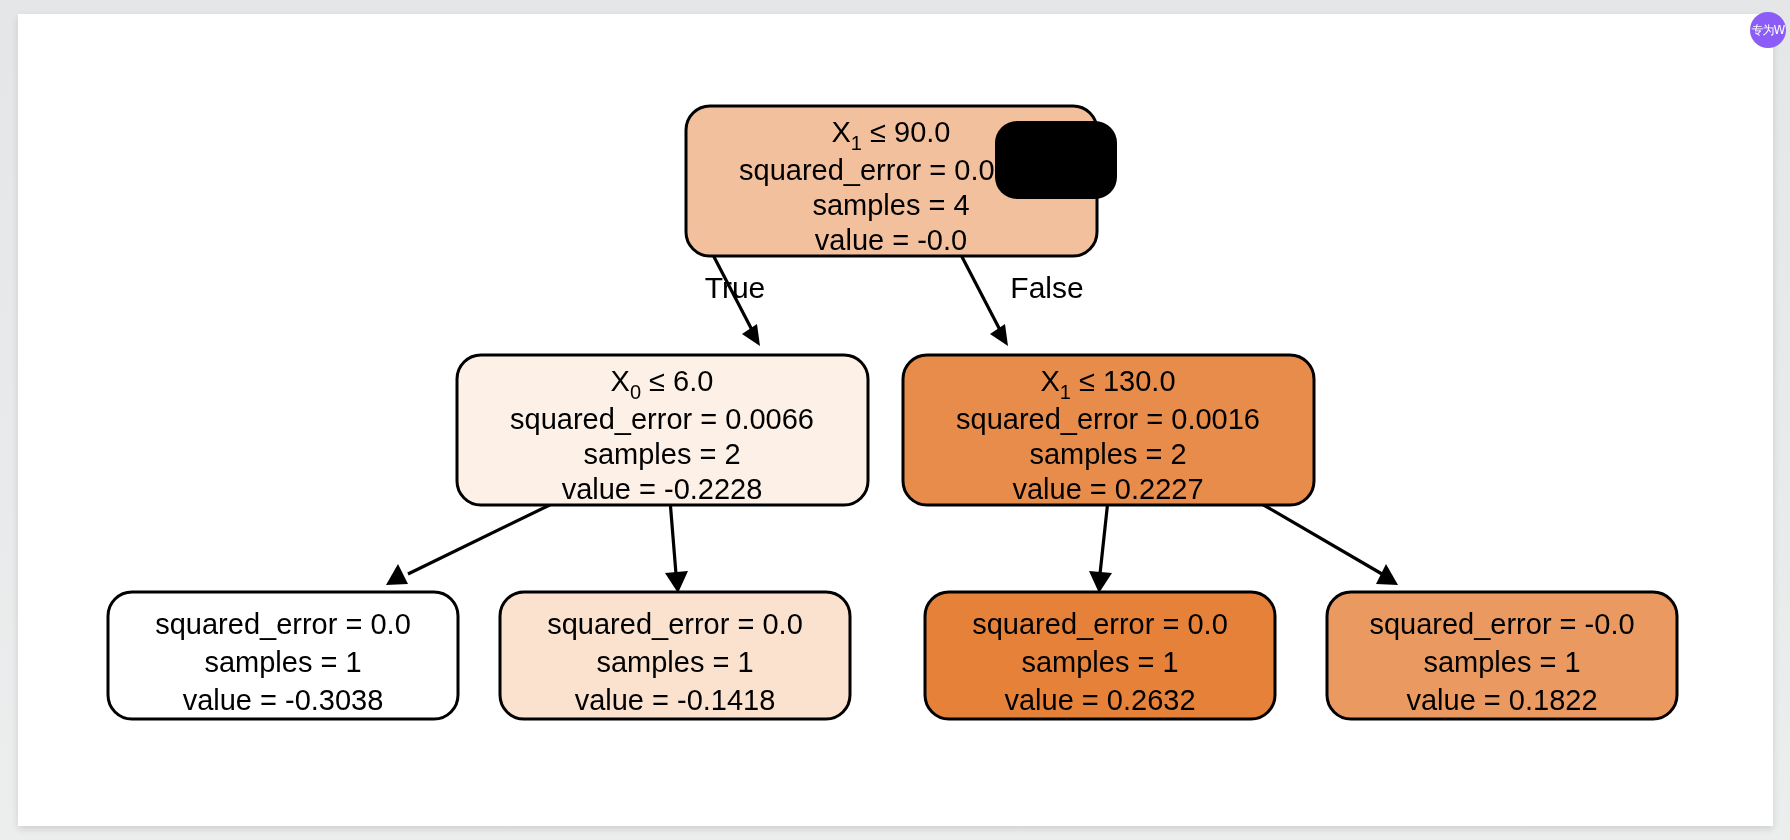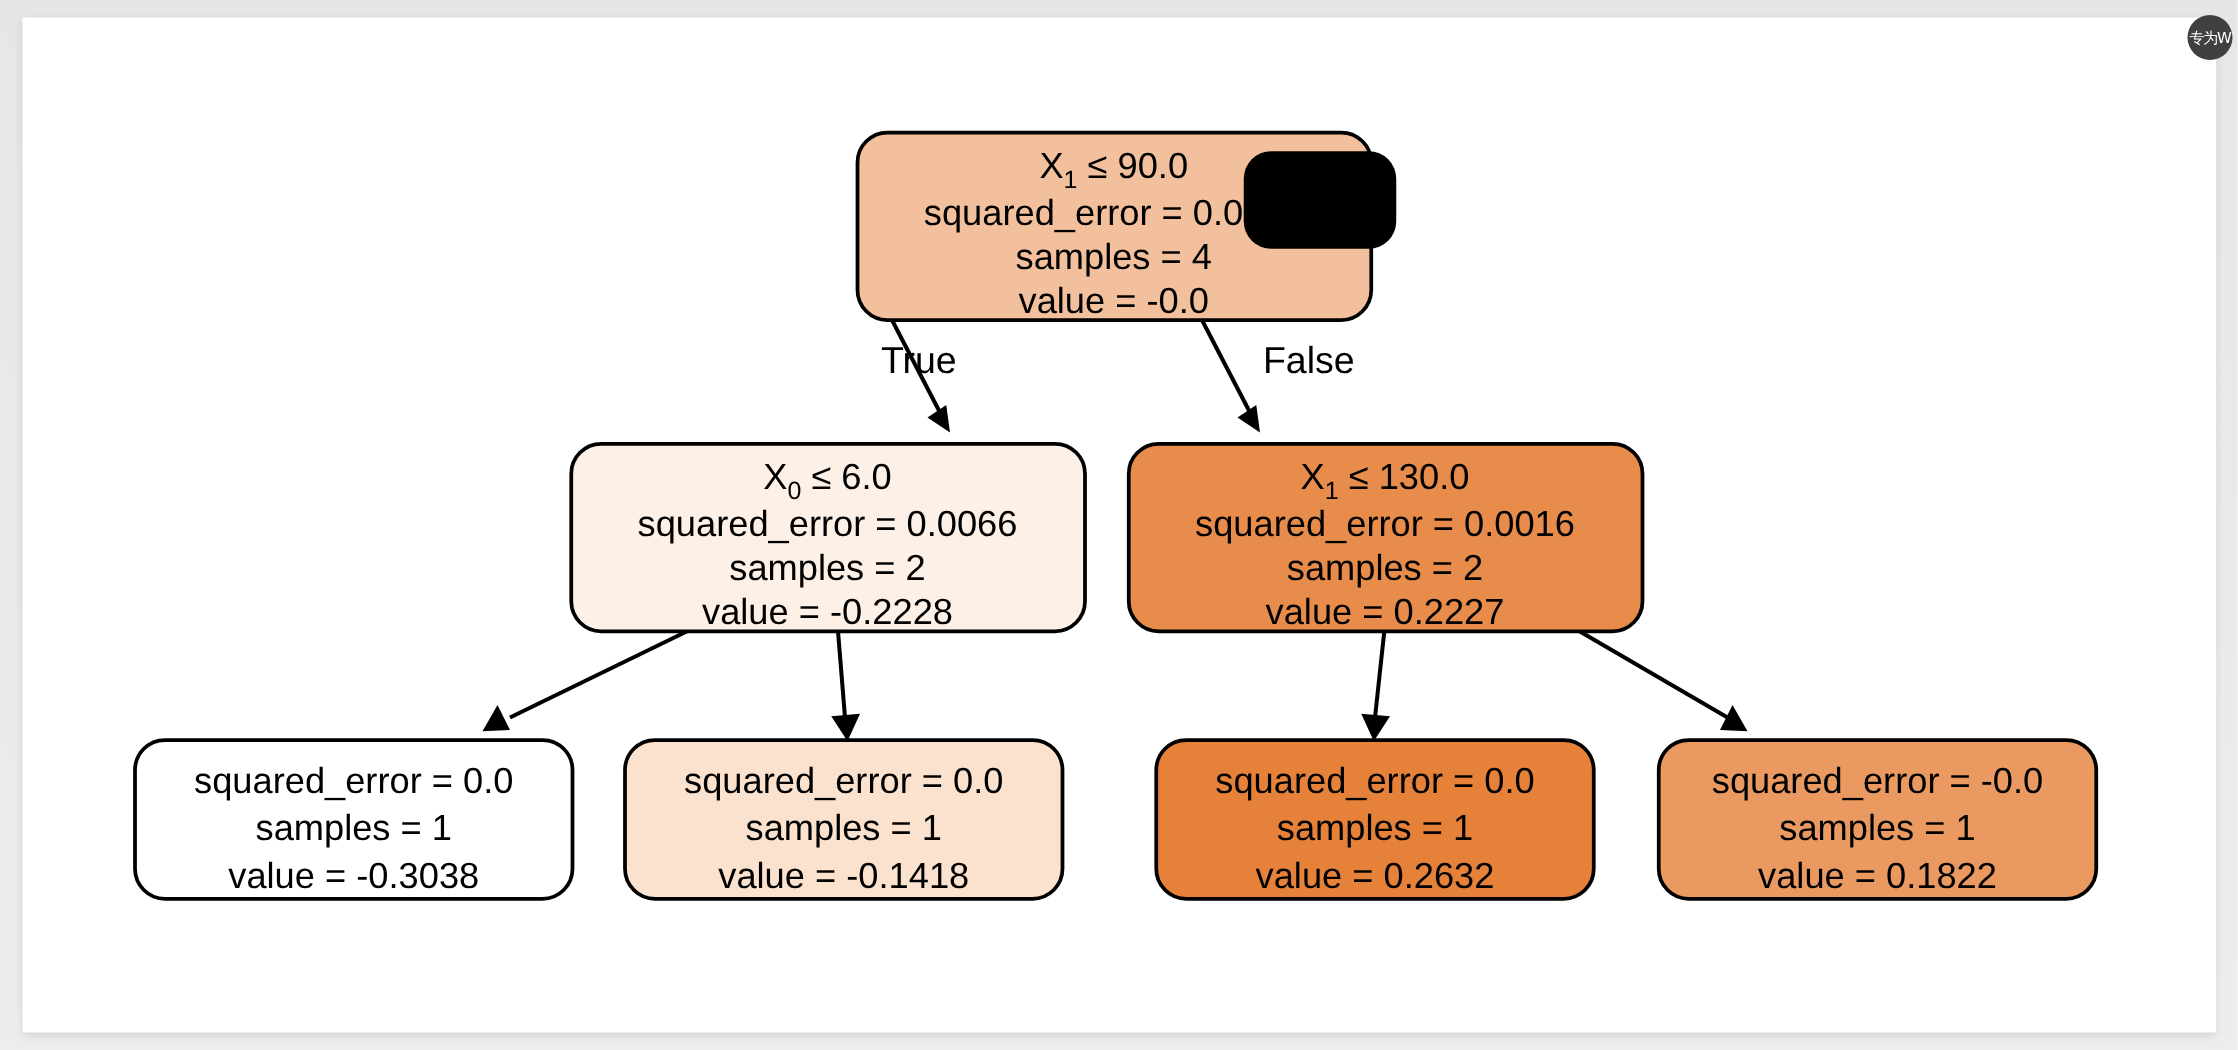--- a/index.html
+++ b/index.html
@@ -153,17 +153,17 @@
       <rect class="node-box" x="1327" y="592" width="350" height="127" rx="24" ry="24" style="fill:#ea9a61"></rect>
       <text class="node-text" x="1502" y="634">squared_error = -0.0</text>
       <text class="node-text" x="1502" y="672">samples = 1</text>
       <text class="node-text" x="1502" y="710">value = 0.1822</text>
     </g>
 
   </svg>
 
   <div id="redaction" style="background: rgb(0, 0, 0);"></div>
 
-  <div id="watermark" style="background: #404040;">
+  <div id="watermark" style="background: #8b5cf6;">
     <span>专为W</span>
   </div>
 
 </div>
 
 </body></html>

